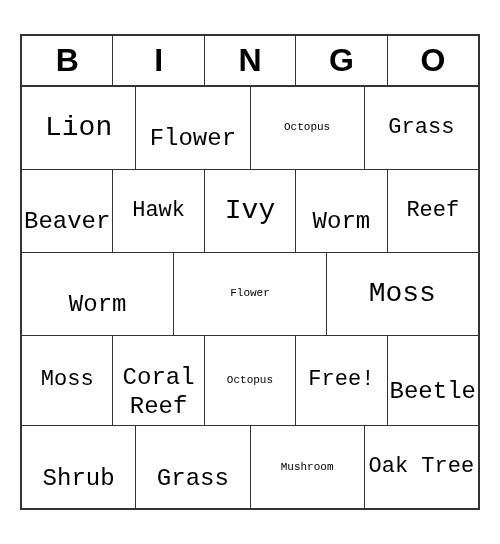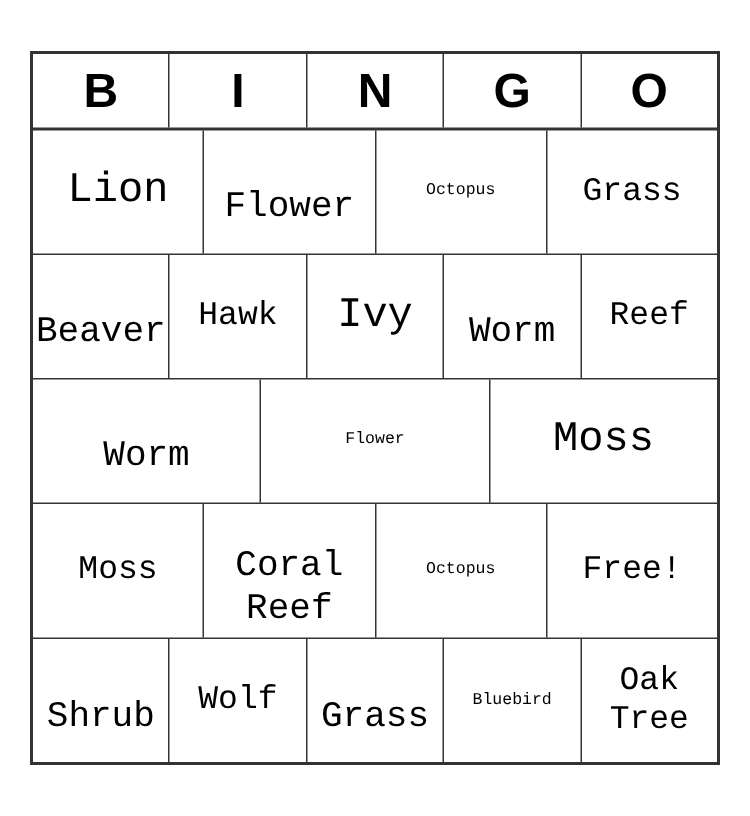--- a/index.html
+++ b/index.html
@@ -154,32 +154,32 @@
         </div>
         <div class="bingo-cell">
           <span class="cell-text medium">Coral Reef</span>
         </div>
         <div class="bingo-cell">
           <span class="cell-text ">Octopus</span>
         </div>
         <div class="bingo-cell">
           <span class="cell-text large">Free!</span>
         </div>
+        <div class="bingo-cell">
+          <span class="cell-text medium">Beetle</span>
+        </div>
       </div>
       <div class="bingo-row">
         <div class="bingo-cell">
           <span class="cell-text medium">Shrub</span>
         </div>
         <div class="bingo-cell">
-          <span class="cell-text large">Wolf</span>
-        </div>
-        <div class="bingo-cell">
           <span class="cell-text medium">Grass</span>
         </div>
         <div class="bingo-cell">
-          <span class="cell-text ">Bluebird</span>
+          <span class="cell-text ">Mushroom</span>
         </div>
         <div class="bingo-cell">
           <span class="cell-text large">Oak Tree</span>
         </div>
       </div>
     </div>
 </div>
 
 </body></html>

